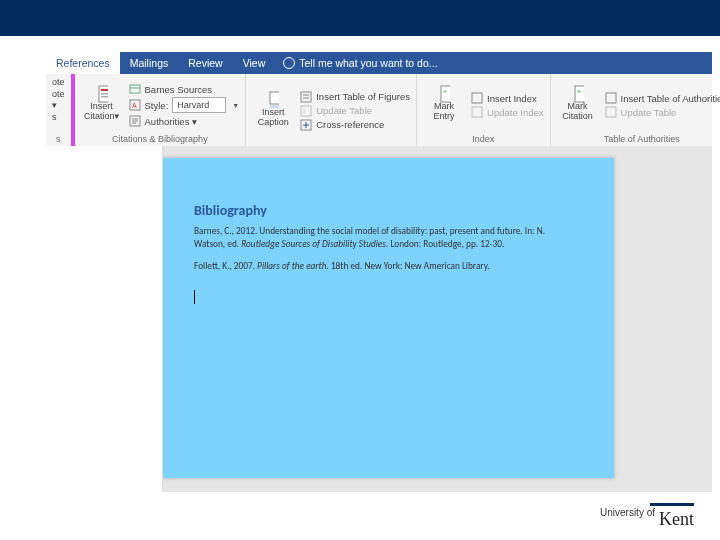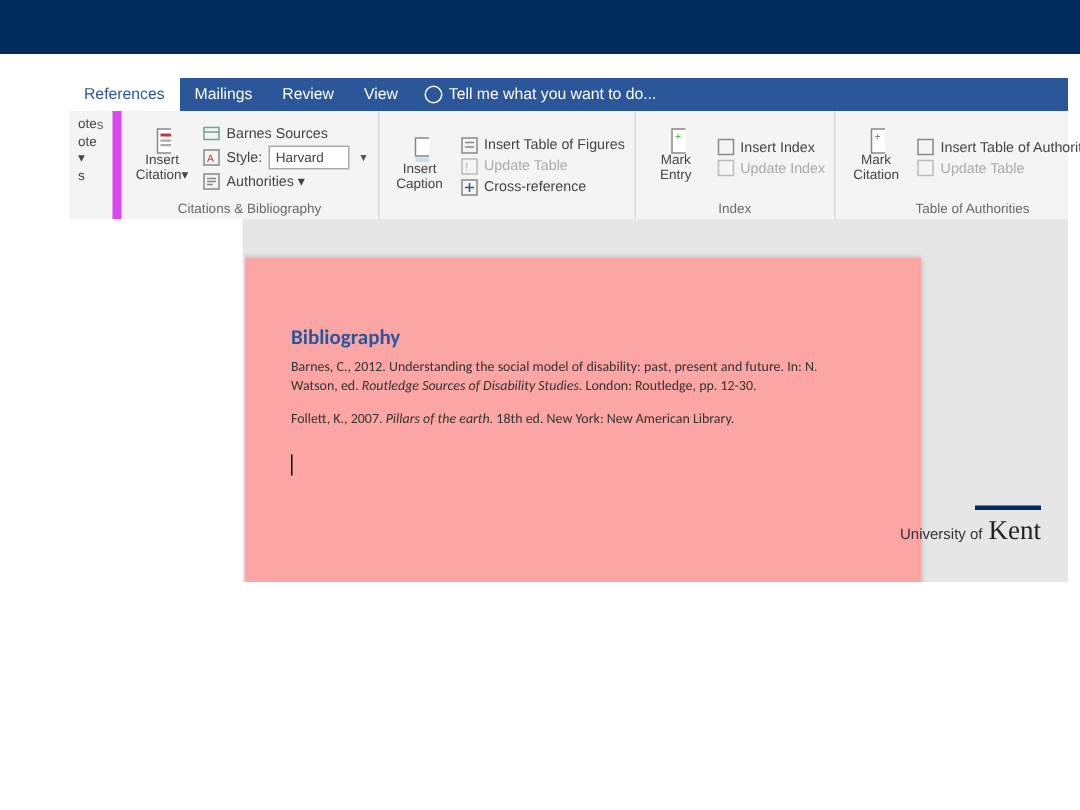--- a/index.html
+++ b/index.html
@@ -1,16 +1,16 @@
 <!DOCTYPE html>
 <html><head>
 <meta charset="utf-8">
 <style>
   html,body{margin:0;padding:0;font-family:"Segoe UI",Arial,sans-serif;background:#fff;}
-  .stage{width:720px;height:388px;position:relative;overflow:hidden;}
+  .stage{width:720px;height:540px;position:relative;overflow:hidden;}
   .topbar{background:#002b5c;height:36px;}
   .word-wrap{position:absolute;left:46px;top:52px;right:8px;height:440px;background:#fff;box-sizing:border-box;}
   
   .tabs{height:22px;background:#2b579a;color:#fff;font-size:10.5px;display:flex;align-items:center;}
   .tab{padding:0 10px;height:22px;line-height:22px;}
   .tab.active{background:#fff;color:#2b579a;}
   .tell{display:flex;align-items:center;gap:4px;padding:0 8px;}
   .bulb{width:10px;height:10px;border:1.2px solid #fff;border-radius:50%;position:relative;display:inline-block;}
   
   .ribbon{display:flex;height:72px;background:#f4f4f4;border-bottom:1px solid #d0d0d0;font-size:9.5px;color:#444;}
@@ -19,35 +19,35 @@
   .group-body{flex:1;display:flex;gap:6px;}
   .big-btn{display:flex;flex-direction:column;align-items:center;justify-content:center;gap:2px;min-width:42px;cursor:default;}
   .big-btn .lbl{font-size:9px;text-align:center;line-height:1.1;}
   .stack{display:flex;flex-direction:column;gap:2px;justify-content:center;}
   .row-item{display:flex;align-items:center;gap:4px;white-space:nowrap;cursor:default;}
   .mini-ico{width:12px;height:12px;display:inline-flex;align-items:center;justify-content:center;flex-shrink:0;}
   .dd{font-size:7px;color:#555;margin-left:2px;}
   .style-box{border:1px solid #aaa;background:#fff;font-size:9px;padding:2px 4px;min-width:44px;display:inline-block;}
   
   .doc-scroll{position:absolute;left:0;right:0;top:94px;bottom:0;background:#e6e6e6;}
-  .page{background:#fca5a5;margin:26px auto 0;width:470px;min-height:320px;box-shadow:0 0 4px rgba(0,0,0,0.25);padding:44px 50px 30px 50px;box-sizing:border-box;font-family:Calibri,Arial,sans-serif;}
+  .page{background:#7dd3fc;margin:12px auto 0;width:470px;min-height:320px;box-shadow:0 0 4px rgba(0,0,0,0.25);padding:44px 50px 30px 50px;box-sizing:border-box;font-family:Calibri,Arial,sans-serif;}
   .gutter{position:absolute;left:0;top:0;bottom:0;width:116px;background:#fff;border-right:1px solid #ddd;}
   .bib-h{color:#2b579a;font-size:14px;margin:0 0 6px;}
   .bib-entry{font-size:9.3px;color:#333;line-height:1.35;margin:0 0 10px;}
   .bib-entry em{font-style:italic;}
   .cursor-line{width:1px;height:14px;background:#000;display:inline-block;}
   
-  .brand{position:absolute;right:26px;bottom:24px;font-size:13px;color:#222;display:flex;align-items:flex-end;gap:4px;}
+  .brand{position:absolute;right:26px;bottom:10px;font-size:13px;color:#222;display:flex;gap:4px;}
   .brand .uni{font-size:10px;color:#333;position:relative;top:-2px;}
   .brand .kent{font-family:Georgia,serif;font-size:18px;}
   .brand .bar{width:44px;height:3px;background:#002b5c;position:absolute;top:-6px;right:0;}
   
   svg{display:block;}
   
-  .left-frag{display:flex;flex-direction:row;justify-content:space-between;border-right:6px solid #d946ef;padding:3px 6px 2px;width:26px;}
+  .left-frag{display:flex;flex-direction:column;justify-content:space-between;border-right:4px solid #d946ef;padding:3px 6px 2px;width:26px;}
 </style>
 </head>
 <body>
 <div class="stage">
 
 <div class="topbar"></div>
 
 <div class="word-wrap">
 
   <div class="tabs">

